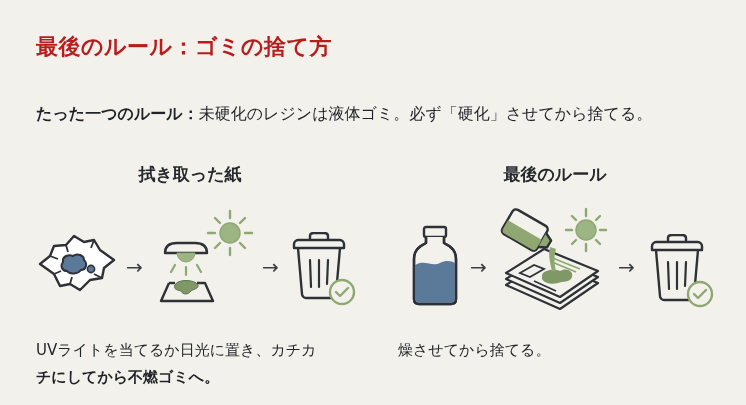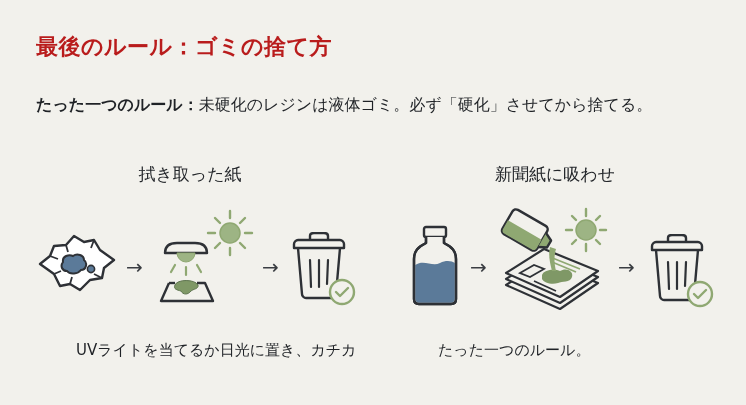--- a/index.html
+++ b/index.html
@@ -9,36 +9,36 @@
     font-family: "DejaVu Sans", "Liberation Sans", sans-serif;
     color: #2c2f33;
     position: relative;
   }
   .title {
     position: absolute; left: 36px; top: 32px;
     font-size: 22px; font-weight: bold; color: #b91c1c;
     letter-spacing: 0.5px; white-space: nowrap;
   }
   .rule {
-    position: absolute; left: 36px; top: 95px;
+    position: absolute; left: 36px; top: 104px;
     font-size: 16px; color: #1f2226; white-space: nowrap;
   }
   .rule .prefix { font-weight: bold; }
   .section-heading {
     position: absolute; top: 163px;
-    font-size: 17px; font-weight: normal; color: #24272b;
+    font-size: 17px; font-weight: bold; color: #24272b;
     white-space: nowrap; transform: translateX(-50%);
   }
   .icon { position: absolute; }
   .arrow {
     position: absolute; font-size: 20px; color: #3a3d42; line-height: 1;
   }
   .desc {
     position: absolute; top: 337px;
-    font-size: 15px; line-height: 27px; color: #1f2226; margin-left: 40px;
+    font-size: 15px; line-height: 27px; color: #1f2226;
   }
   .desc .strong { font-weight: bold; }
 </style>
 </head>
 <body>
 
 <div class="title">最後のルール：ゴミの捨て方</div>
 
 <div class="rule">
   <span class="prefix">たった一つのルール：</span><span>未硬化のレジンは液体ゴミ。必ず「硬化」させてから捨てる。</span>
@@ -90,23 +90,24 @@
   <path d="M8 16 L12 62 C12 64 14 66 16 66 L42 66 C44 66 46 64 46 62 L50 16" fill="none" stroke="#2e3136" stroke-width="2.4" stroke-linejoin="round"></path>
   <line x1="20" y1="28" x2="21" y2="55" stroke="#2e3136" stroke-width="2.2" stroke-linecap="round"></line>
   <line x1="29" y1="28" x2="29" y2="55" stroke="#2e3136" stroke-width="2.2" stroke-linecap="round"></line>
   <line x1="38" y1="28" x2="37" y2="52" stroke="#2e3136" stroke-width="2.2" stroke-linecap="round"></line>
   <circle cx="52" cy="60" r="12" fill="#f2f1ec" stroke="#8fa872" stroke-width="2.4"></circle>
   <path d="M46 60 L50 64 L58 56" fill="none" stroke="#8fa872" stroke-width="2.4" stroke-linecap="round" stroke-linejoin="round"></path>
 </svg>
 
 <div class="desc" style="left:36px;">
   <div>UVライトを当てるか日光に置き、カチカ</div>
+  <div class="strong">チにしてから不燃ゴミへ。</div>
 </div>
 
-<div class="section-heading" style="left:555px;">新聞紙に吸わせ</div>
+<div class="section-heading" style="left:555px;">最後のルール</div>
 
 <svg class="icon" style="left:410px; top:225px;" width="50" height="82" viewBox="0 0 50 82">
   <rect x="14" y="2" width="22" height="10" rx="2" fill="#f2f1ec" stroke="#2e3136" stroke-width="2.4"></rect>
   <path d="M16 12 L16 18 C8 22 4 26 4 34 L4 74 C4 77 6 79 9 79 L41 79 C44 79 46 77 46 74 L46 34 C46 26 42 22 34 18 L34 12" fill="#f2f1ec" stroke="#2e3136" stroke-width="2.4" stroke-linejoin="round"></path>
   <path d="M5.2 40 C14 34 22 42 30 38 C36 35 42 36 44.8 38 L44.8 74 C44.8 76 43 77.8 41 77.8 L9 77.8 C7 77.8 5.2 76 5.2 74 Z" fill="#5b7a99"></path>
   <path d="M16 12 L16 18 C8 22 4 26 4 34 L4 74 C4 77 6 79 9 79 L41 79 C44 79 46 77 46 74 L46 34 C46 26 42 22 34 18 L34 12" fill="none" stroke="#2e3136" stroke-width="2.4" stroke-linejoin="round"></path>
 </svg>
 
 <div class="arrow" style="left:470px; top:257px;">→</div>
 
@@ -150,14 +151,14 @@
   <path d="M4 16 L4 12 C4 10 6 8 8 8 L50 8 C52 8 54 10 54 12 L54 16 Z" fill="none" stroke="#2e3136" stroke-width="2.4" stroke-linejoin="round"></path>
   <path d="M8 16 L12 62 C12 64 14 66 16 66 L42 66 C44 66 46 64 46 62 L50 16" fill="none" stroke="#2e3136" stroke-width="2.4" stroke-linejoin="round"></path>
   <line x1="20" y1="28" x2="21" y2="55" stroke="#2e3136" stroke-width="2.2" stroke-linecap="round"></line>
   <line x1="29" y1="28" x2="29" y2="55" stroke="#2e3136" stroke-width="2.2" stroke-linecap="round"></line>
   <line x1="38" y1="28" x2="37" y2="52" stroke="#2e3136" stroke-width="2.2" stroke-linecap="round"></line>
   <circle cx="52" cy="60" r="12" fill="#f2f1ec" stroke="#8fa872" stroke-width="2.4"></circle>
   <path d="M46 60 L50 64 L58 56" fill="none" stroke="#8fa872" stroke-width="2.4" stroke-linecap="round" stroke-linejoin="round"></path>
 </svg>
 
 <div class="desc" style="left:398px;">
-  <div>たった一つのルール。</div>
+  <div>燥させてから捨てる。</div>
 </div>
 
 </body></html>

